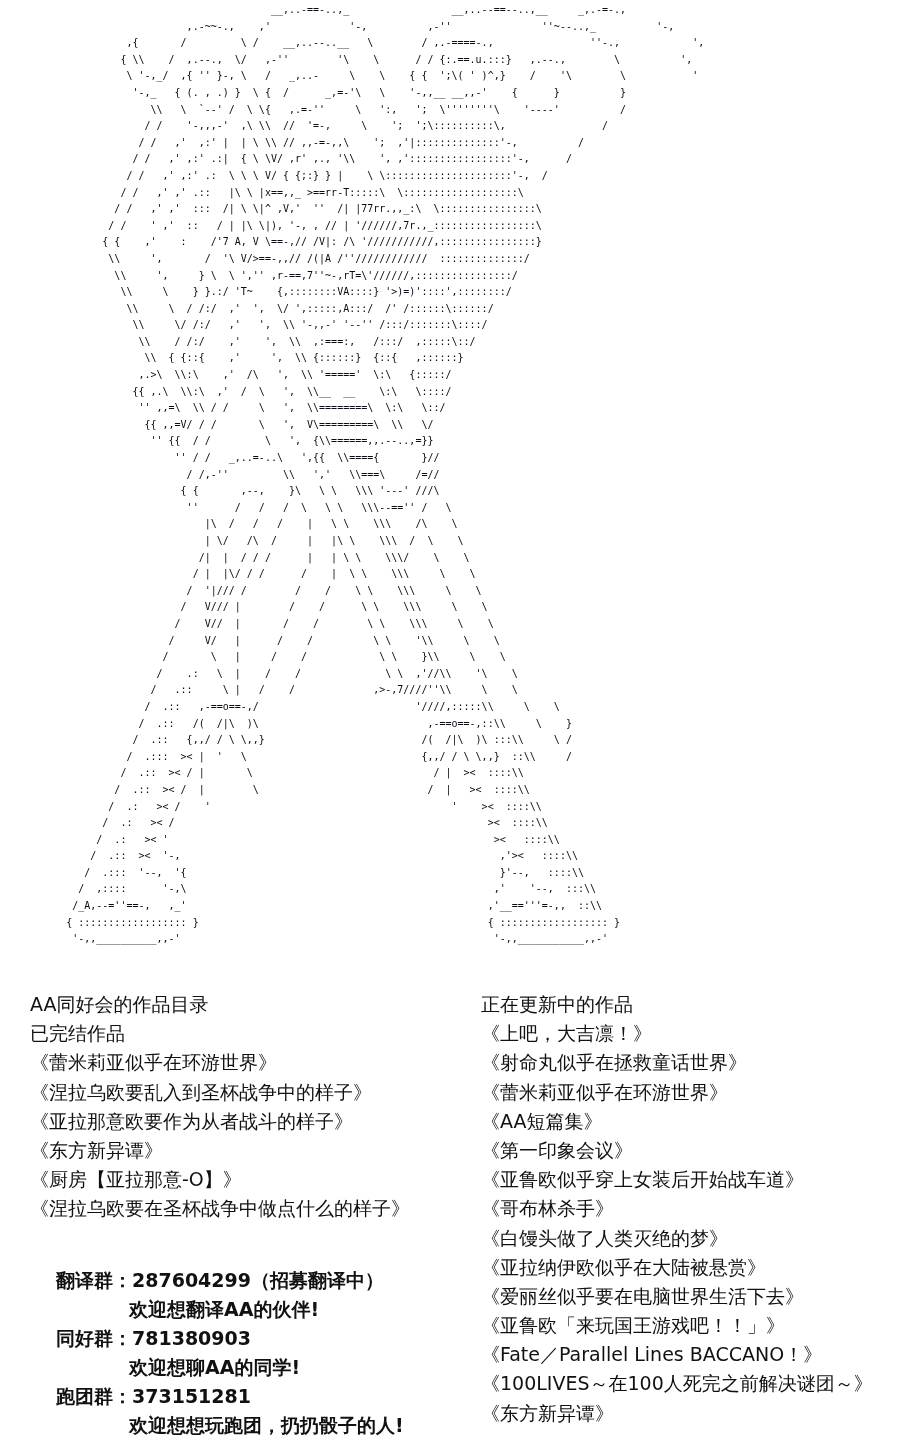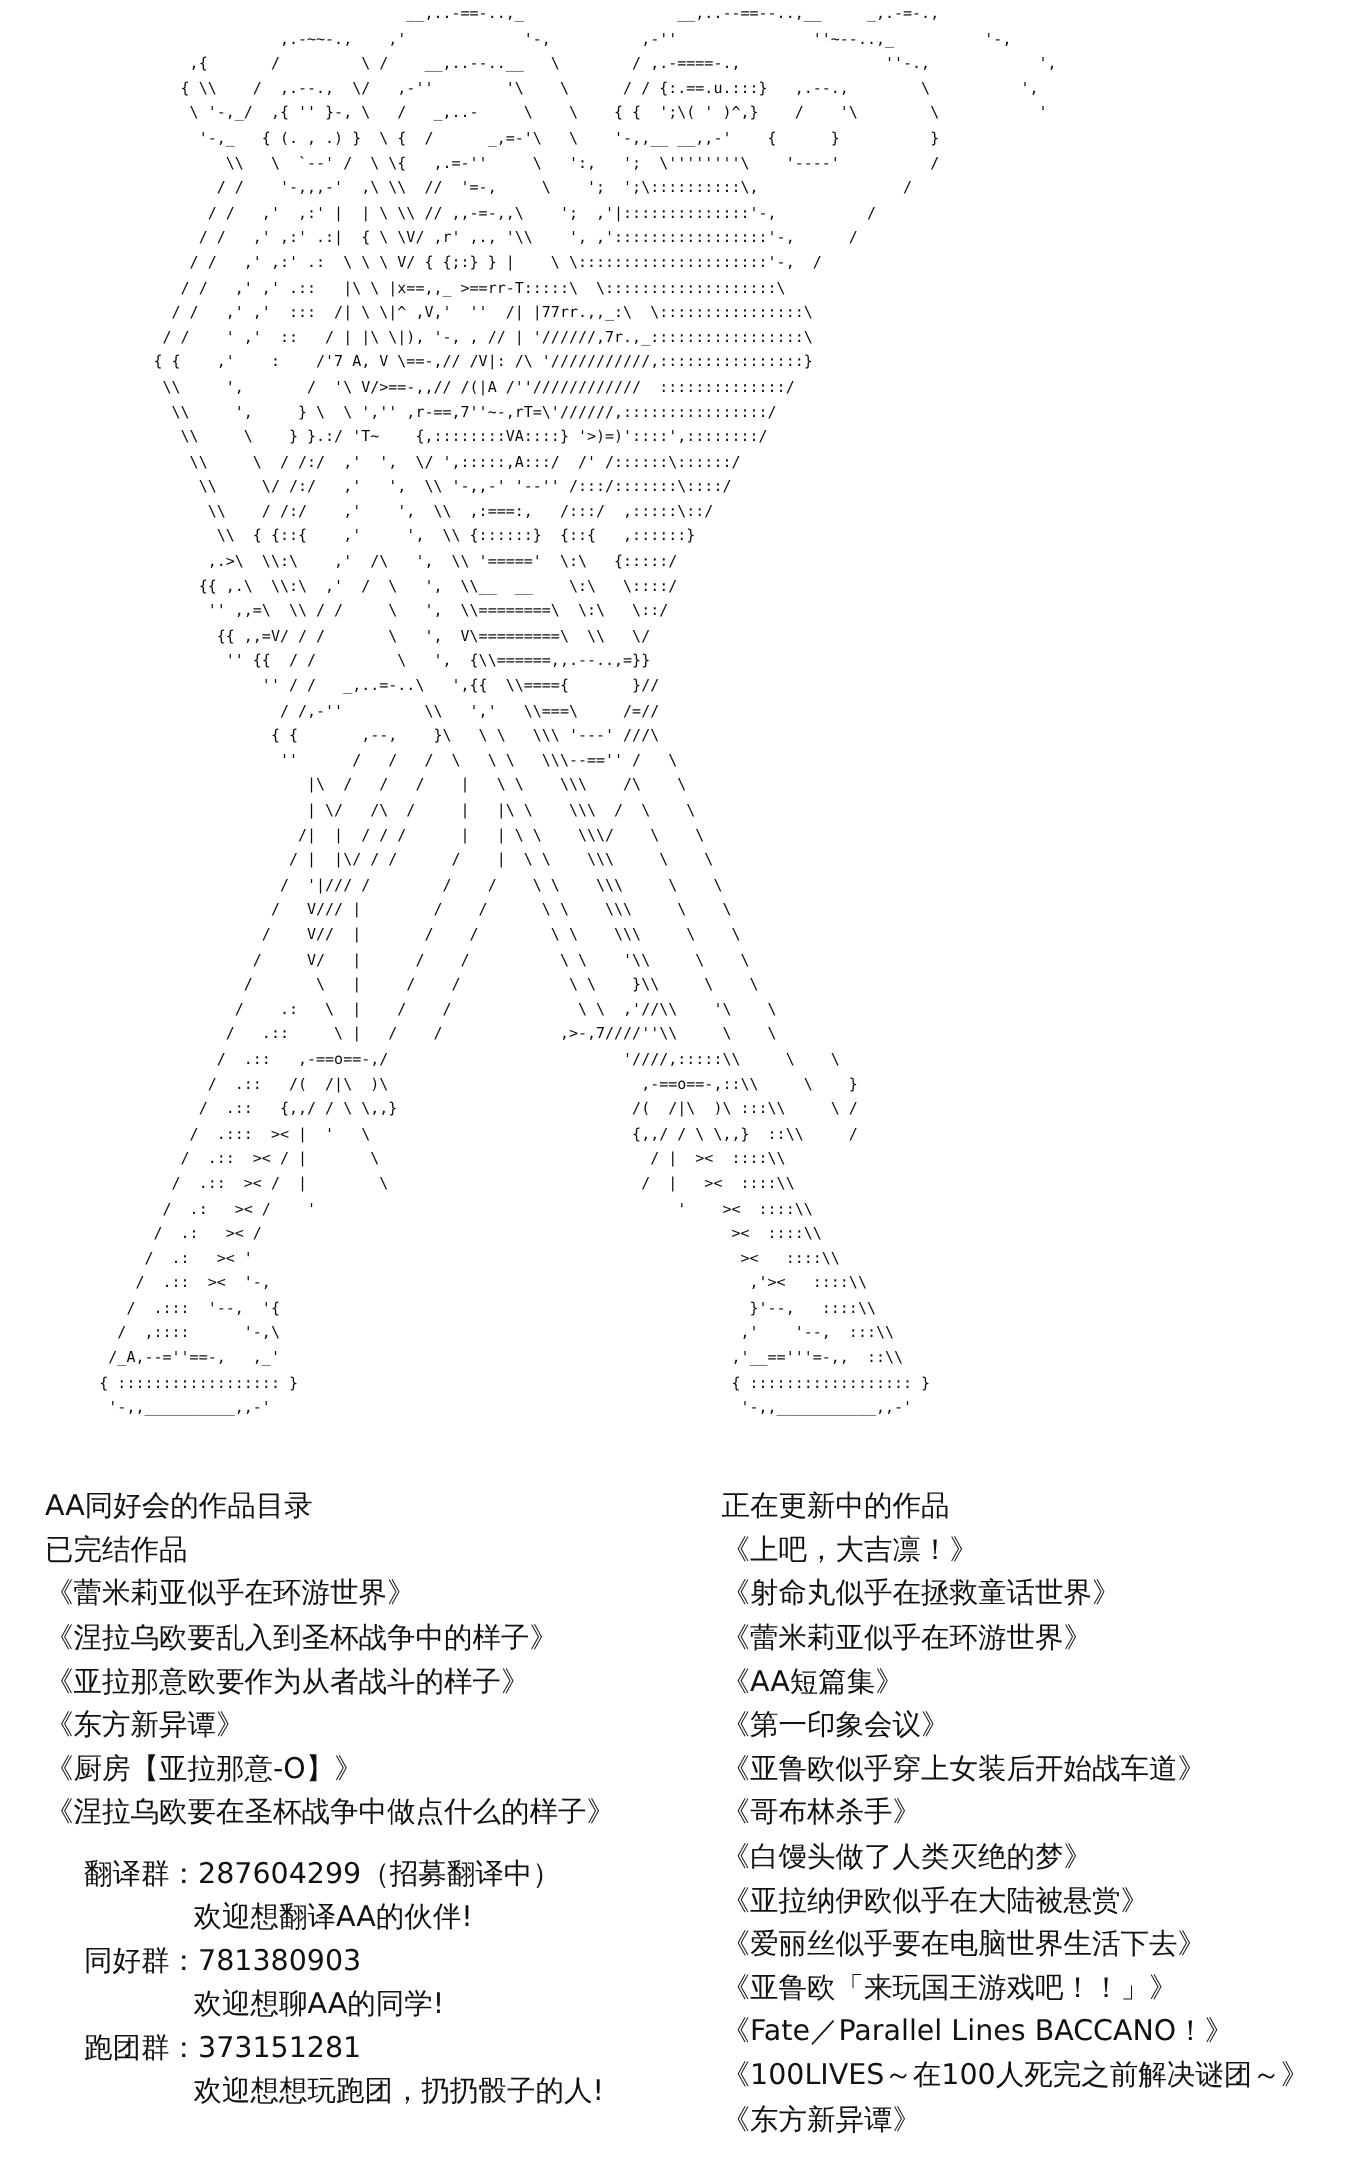--- a/index.html
+++ b/index.html
@@ -13,21 +13,21 @@
     font-size:10px;line-height:16.6px;letter-spacing:0;
     color:#0a0a14;white-space:pre;
   }
   .col{
     position:absolute;top:990px;
     font-size:19px;line-height:29.2px;white-space:nowrap;color:#111;
   }
   .col-left{left:30px;}
   .col-right{left:481px;}
   .line{height:29.2px;}
-  .groups{margin-top:11px;}
+  .groups{margin-top:42px;font-weight:bold;}
   .g-line{margin-left:26px;}
   .g-note{margin-left:99px;}
 </style>
 </head>
 <body>
 
 <pre class="aa">                                            __,..-==-..,_                 __,..--==--..,__     _,.-=-.,
                               ,.-~~-.,    ,'             '-,          ,-''               ''~--..,_          '-,
                     ,{       /         \ /    __,..--..__   \        / ,.-====-.,                ''-.,            ',
                    { \\    /  ,.--.,  \/   ,-''        '\    \      / / {:.==.u.:::}   ,.--.,        \          ',

